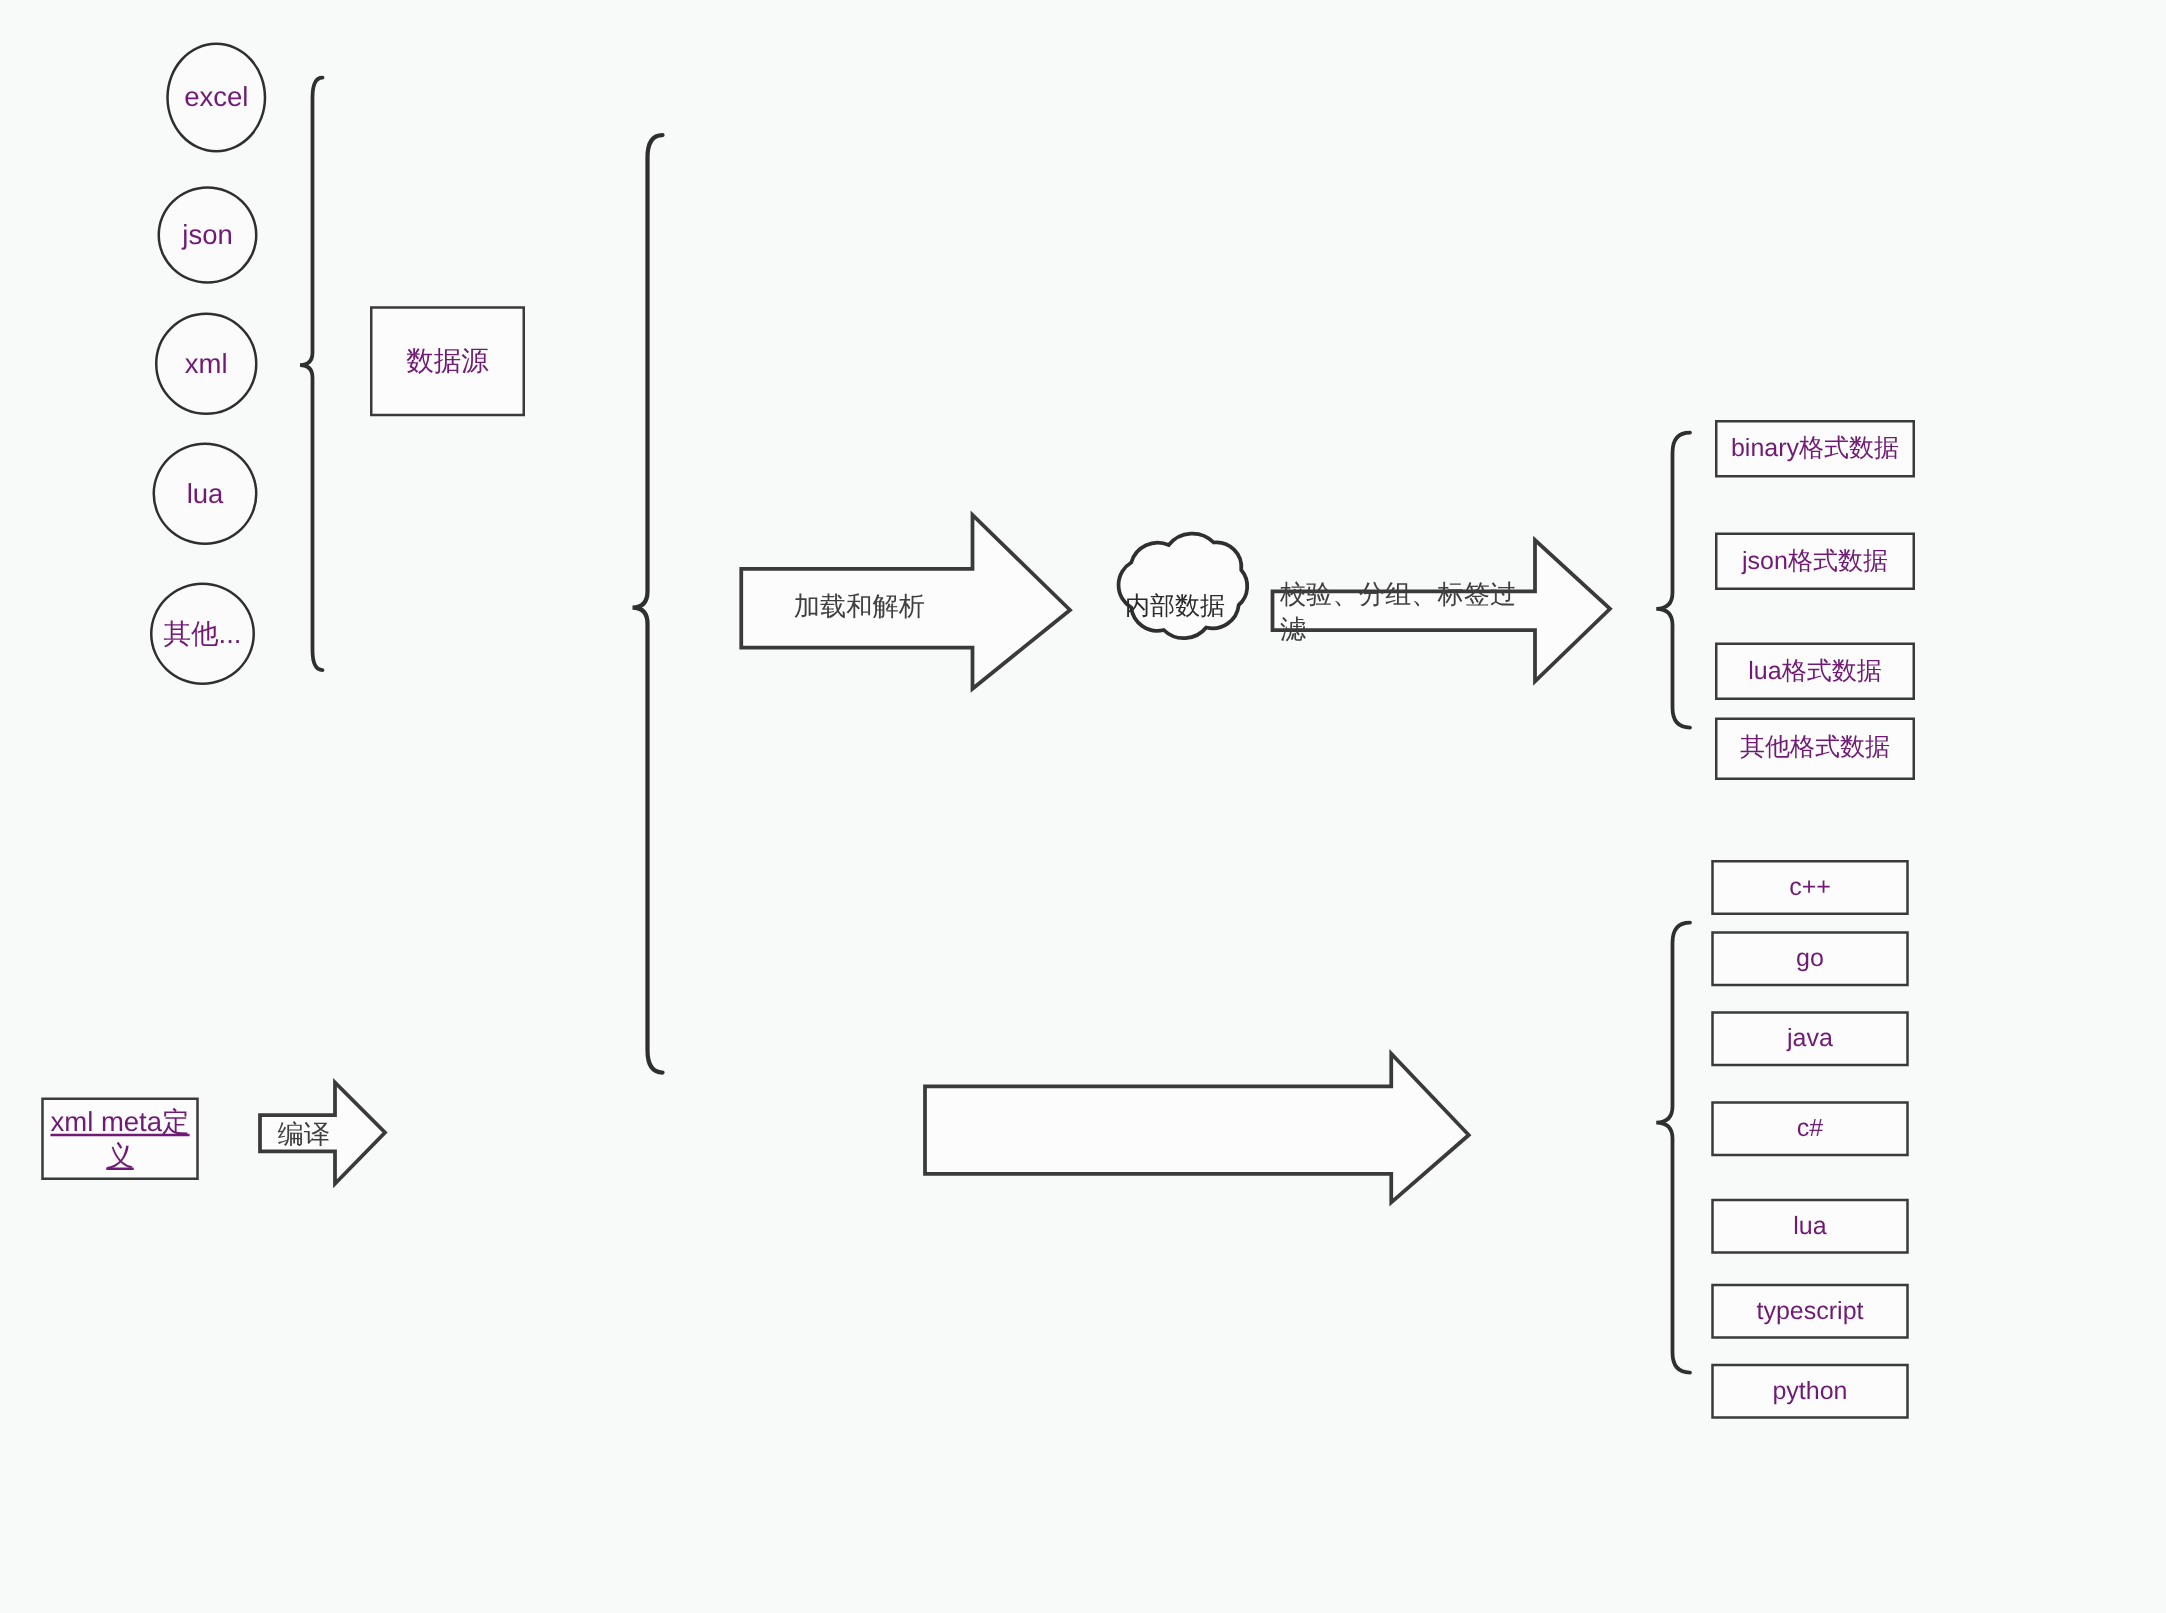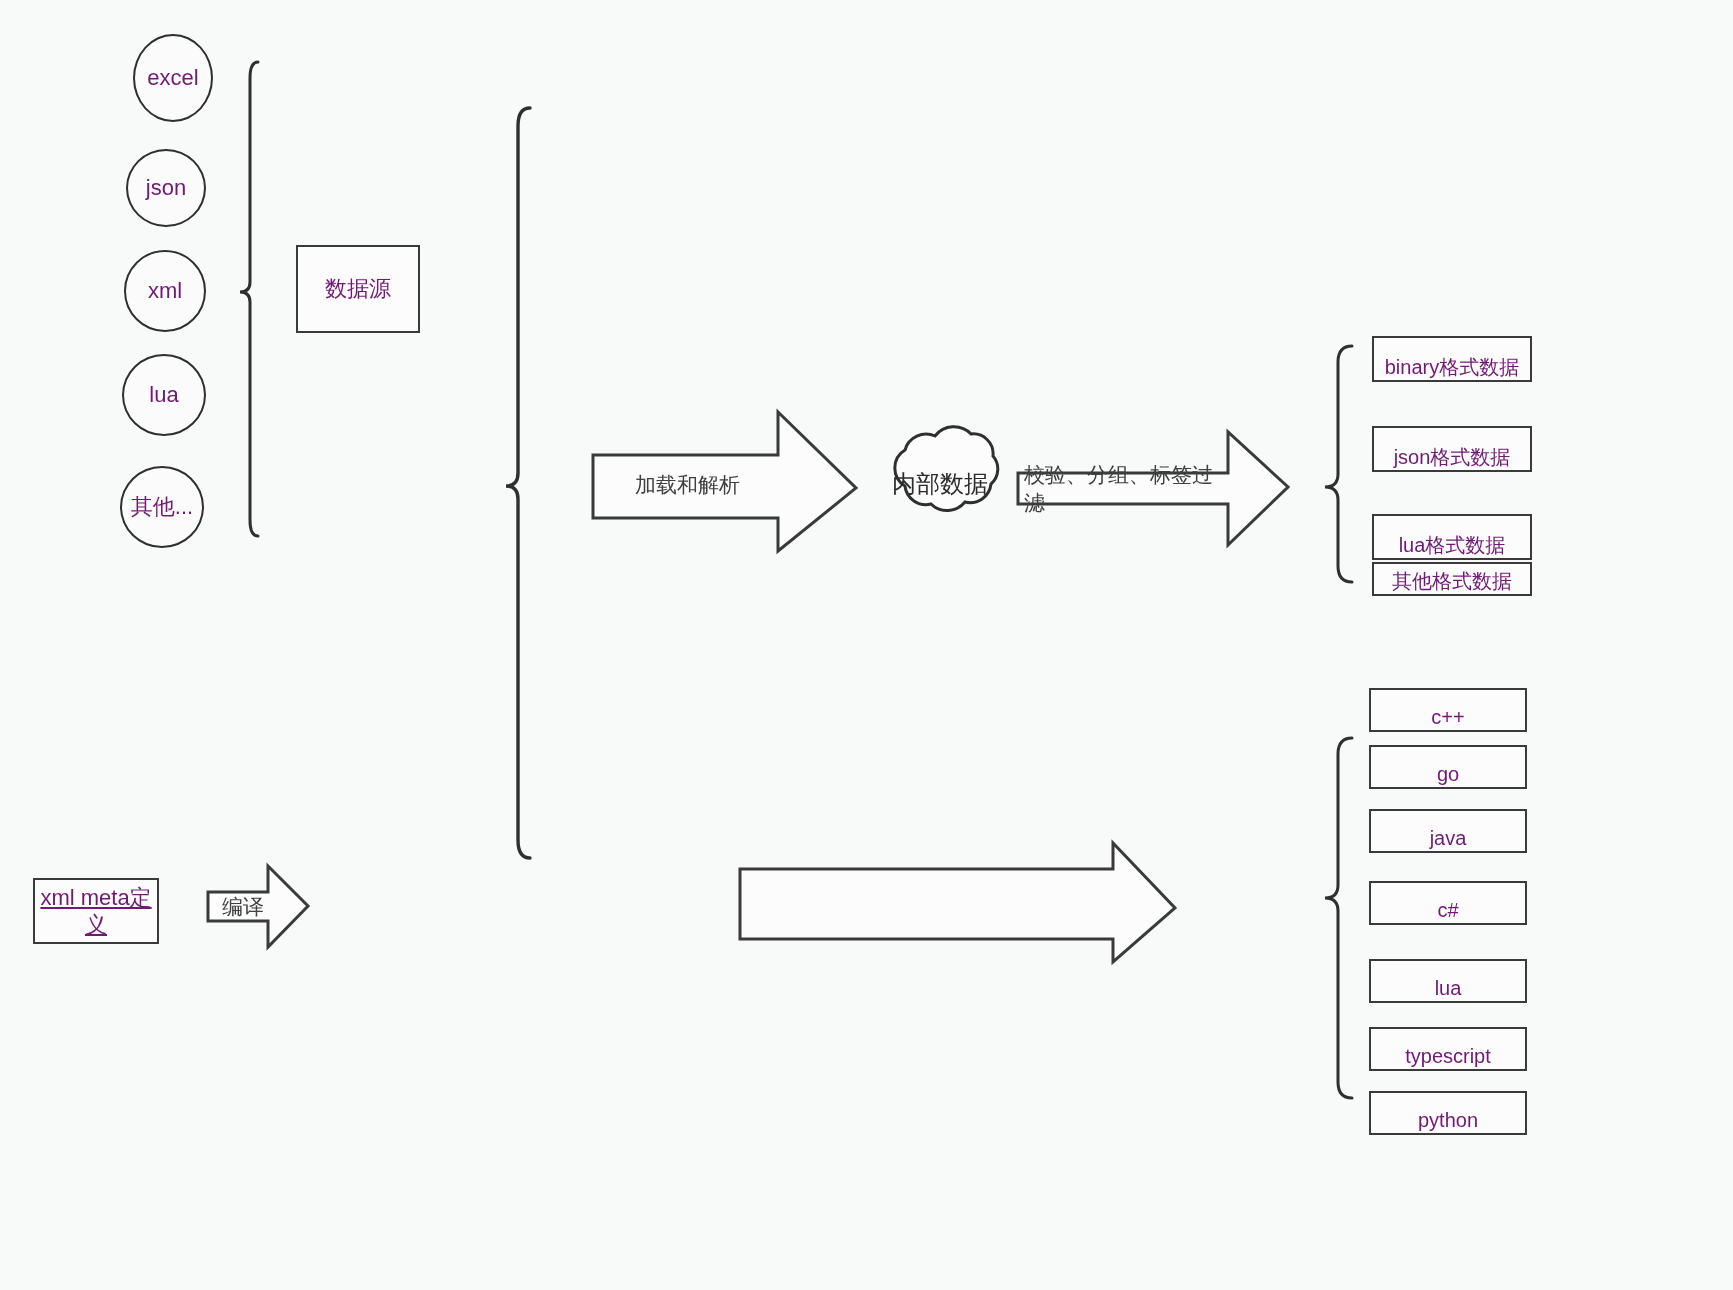--- a/index.html
+++ b/index.html
@@ -39,21 +39,20 @@
   .rect-round {
     border: 2.5px solid #3a3a3a;
     background: #fcfcfc;
     border-radius: 12px;
     font-size: 22px;
   }
   .small-rect {
     border: 2.5px solid #3a3a3a;
     background: #fcfcfc;
     font-size: 20px;
-    align-items: flex-end;
   }
   .svg-layer {
     position: absolute;
     left: 0;
     top: 0;
     width: 1733px;
     height: 1290px;
     pointer-events: none;
   }
   .arrow-label {
@@ -64,21 +63,21 @@
     color: #404040;
     font-size: 21px;
     pointer-events: none;
   }
   .cloud-label {
     position: absolute;
     display: flex;
     align-items: center;
     justify-content: center;
     color: #2b2b2b;
-    font-size: 24px;
+    font-size: 20px;
     pointer-events: none;
   }
 </style>
 </head>
 <body>
 
 <div id="canvas">
 
   <svg class="svg-layer" viewBox="0 0 1733 1290">
 
@@ -143,21 +142,21 @@
 
   <div class="node small-rect" style="left:1372px; top:336px; width:160px; height:46px;">
     <span>binary格式数据</span>
   </div>
   <div class="node small-rect" style="left:1372px; top:426px; width:160px; height:46px;">
     <span>json格式数据</span>
   </div>
   <div class="node small-rect" style="left:1372px; top:514px; width:160px; height:46px;">
     <span>lua格式数据</span>
   </div>
-  <div class="node small-rect" style="left:1372px; top:562px; width:160px; height:34px;">
+  <div class="node small-rect" style="left:1372px; top:574px; width:160px; height:50px;font-family:Liberation Mono, monospace;">
     <span>其他格式数据</span>
   </div>
 
   <div class="node rect" style="left:33px; top:878px; width:126px; height:66px;text-decoration:underline;">
     <span>xml meta定义</span>
   </div>
 
   <div class="arrow-label" style="left:214px; top:892px; width:58px; height:30px;">
     <span>编译</span>
   </div>

